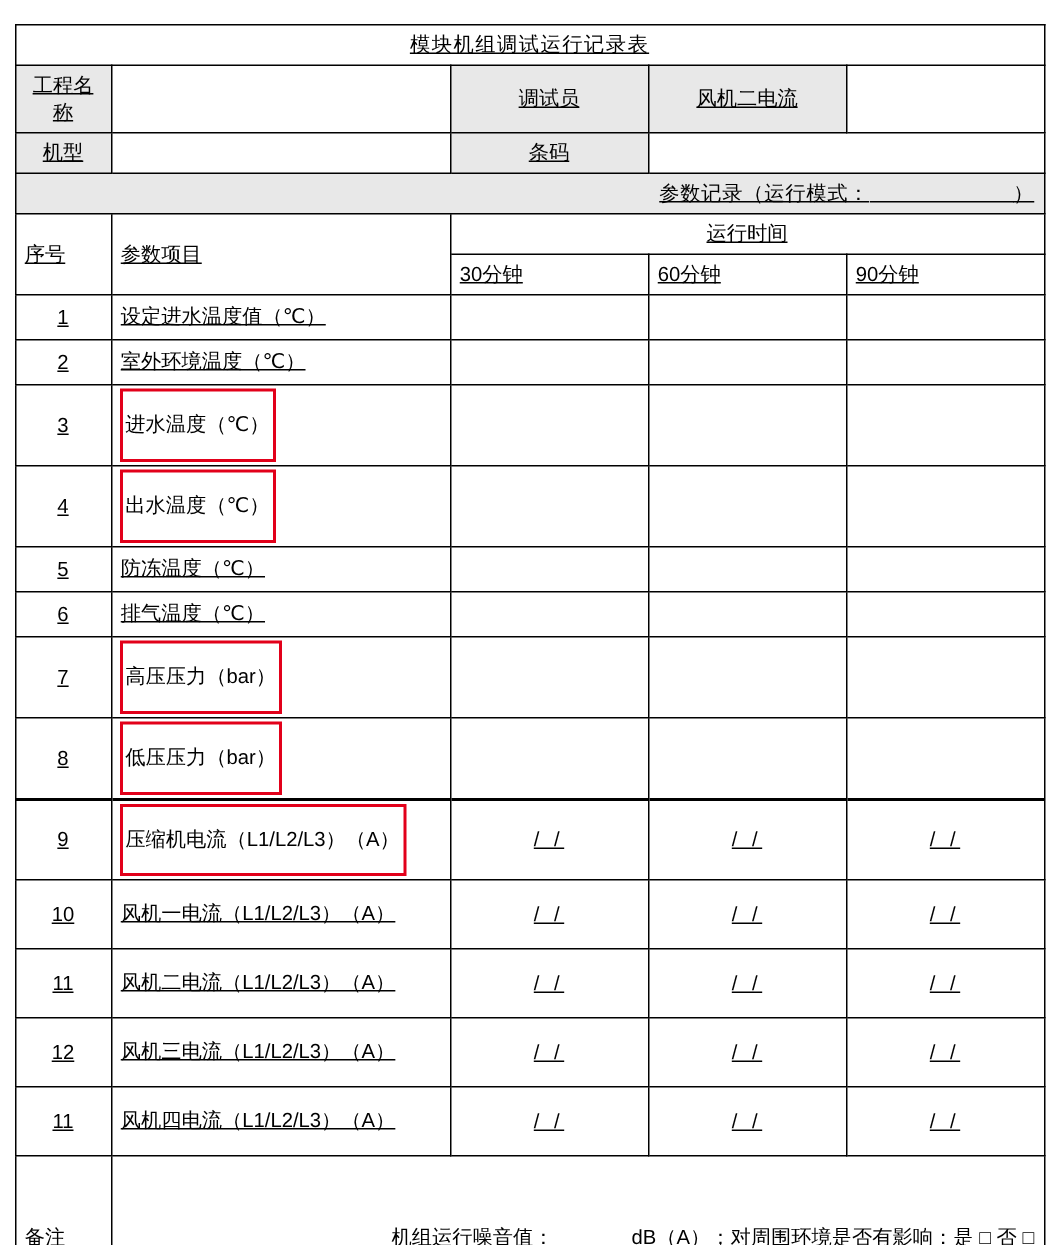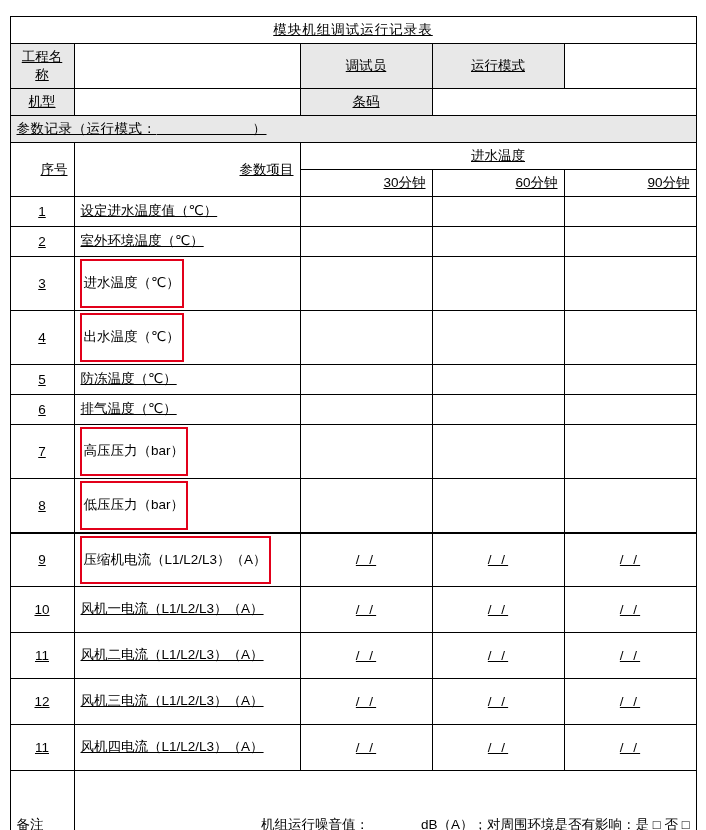--- a/index.html
+++ b/index.html
@@ -55,21 +55,21 @@
     background: #e8e8e8 !important;
     text-align: center;
     font-weight: bold;
     font-size: 15px;
   }
   .hdr-fill {
     background: #ffffff !important;
   }
   .section-bar td {
     background: #e8e8e8 !important;
-    text-align: left;
+    text-align: right;
     font-weight: bold;
     font-size: 15px;
     letter-spacing: 0.5px;
     padding: 6px 0;
   }
   .underline-blank {
     display: inline-block;
     border-bottom: 1px solid #000;
     width: 96px;
     vertical-align: -2px;
@@ -84,21 +84,21 @@
   .c-left { text-align: left; }
   .col-no { width: 64px; }
   .col-item { width: 226px; }
   .col-t { width: 132px; }
   .runtime-head {
     text-align: center;
     font-size: 14px;
     padding: 7px 0;
   }
   .param-head {
-    text-align: right;
+    text-align: left;
     font-size: 14px;
   }
   .row-item {
     height: 30px;
   }
   .row-cur {
     height: 46px;
   }
   .slash-cell {
     text-align: center;
@@ -146,41 +146,41 @@
     </colgroup>
     <tbody>
       <tr class="title-row">
         <td colspan="5">模块机组调试运行记录表</td>
       </tr>
 
       <tr>
         <td class="hdr-cell">工程名称</td>
         <td class="hdr-fill"></td>
         <td class="hdr-cell">调试员</td>
-        <td class="hdr-cell">运行模式</td>
+        <td class="hdr-cell">风机二电流</td>
         <td class="hdr-fill"></td>
       </tr>
 
       <tr>
         <td class="hdr-cell">机型</td>
         <td class="hdr-fill"></td>
         <td class="hdr-cell">条码</td>
         <td class="hdr-fill" colspan="2"></td>
       </tr>
 
       <tr class="section-bar">
         <td colspan="5">
           <span>参数记录（运行模式：</span><span class="underline-blank"></span><span>）</span>
         </td>
       </tr>
 
       <tr>
         <td class="param-head" rowspan="2">序号</td>
         <td class="param-head" rowspan="2">参数项目</td>
-        <td class="runtime-head" colspan="3">进水温度</td>
+        <td class="runtime-head" colspan="3">运行时间</td>
       </tr>
       <tr>
         <td class="param-head">30分钟</td>
         <td class="param-head">60分钟</td>
         <td class="param-head">90分钟</td>
       </tr>
 
       <tr class="row-item">
         <td class="c-center">1</td>
         <td class="c-left"><span class="item-wrap">设定进水温度值（℃）</span></td>

